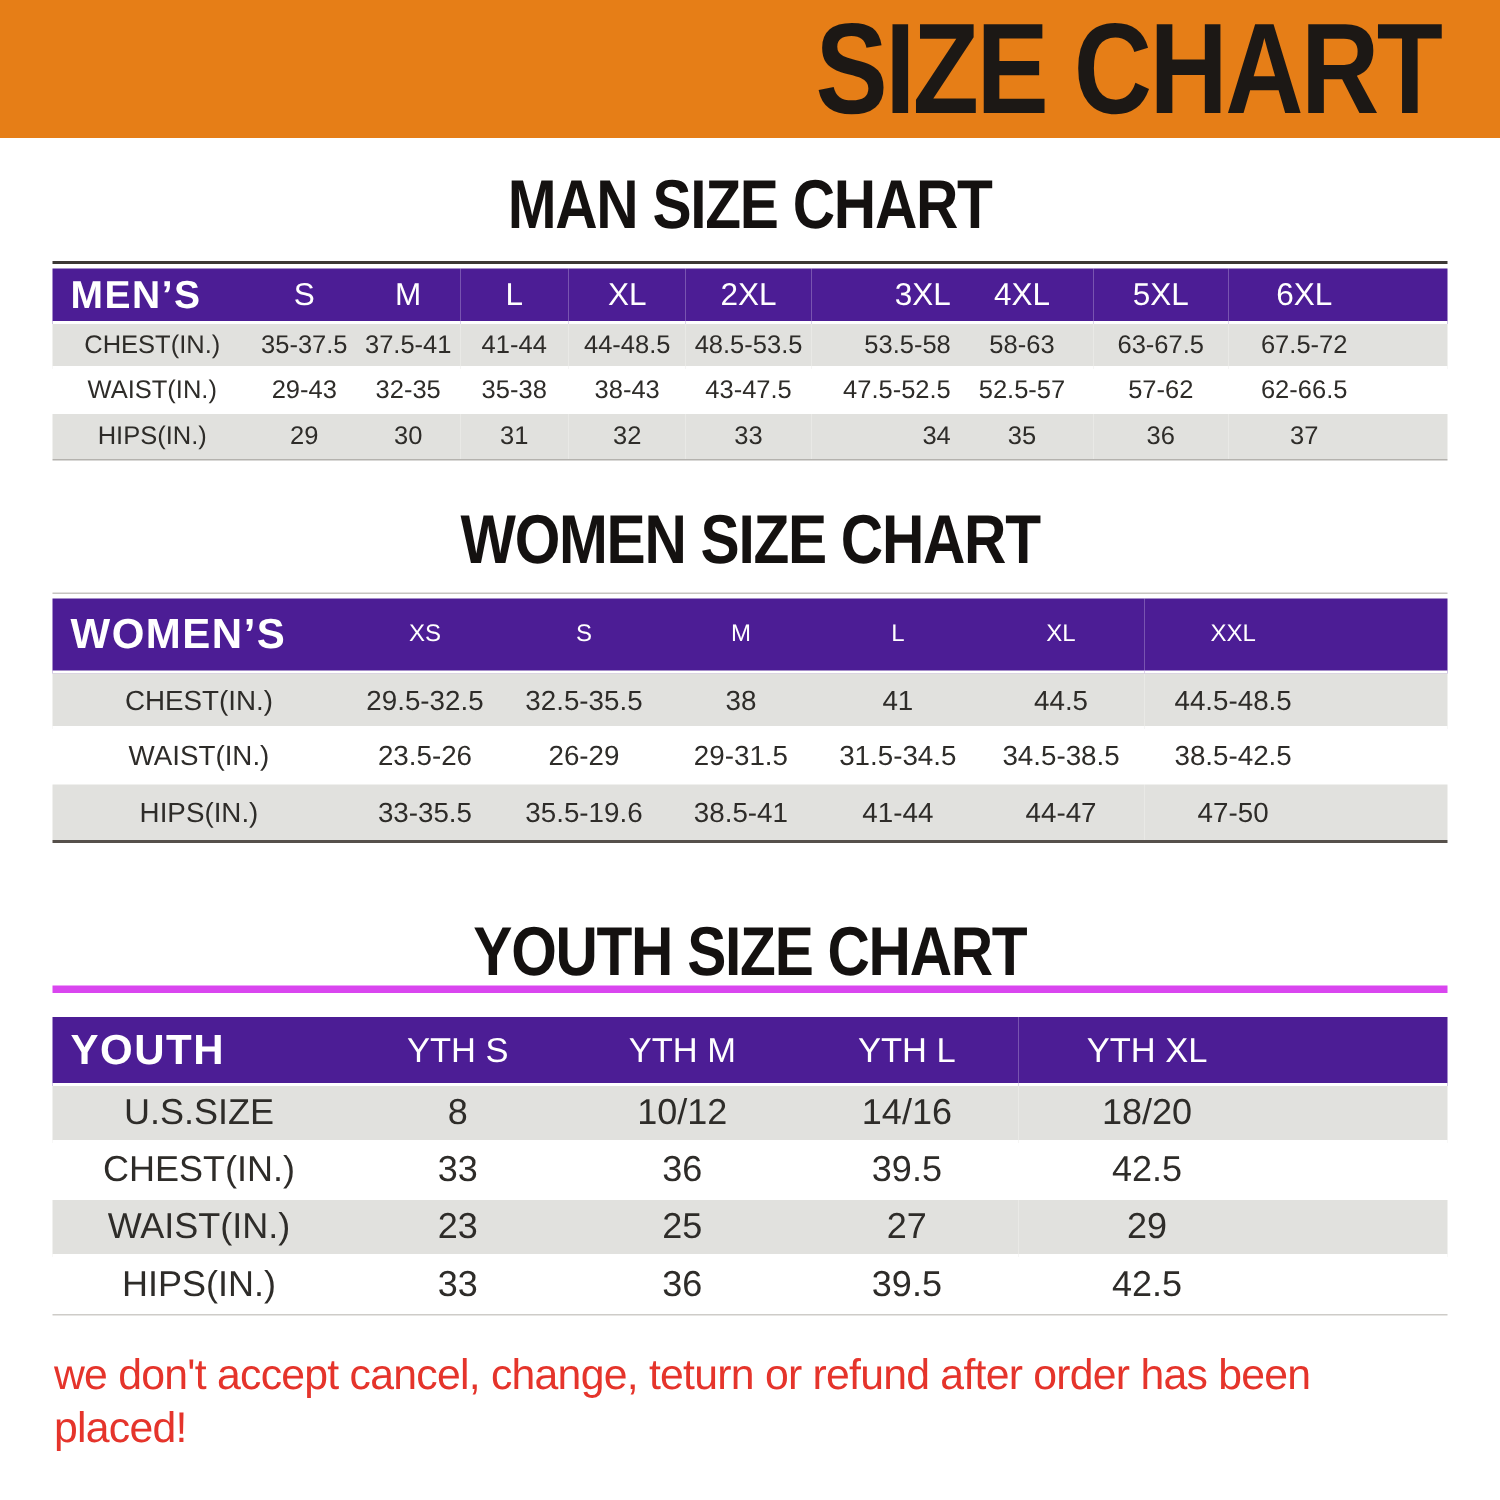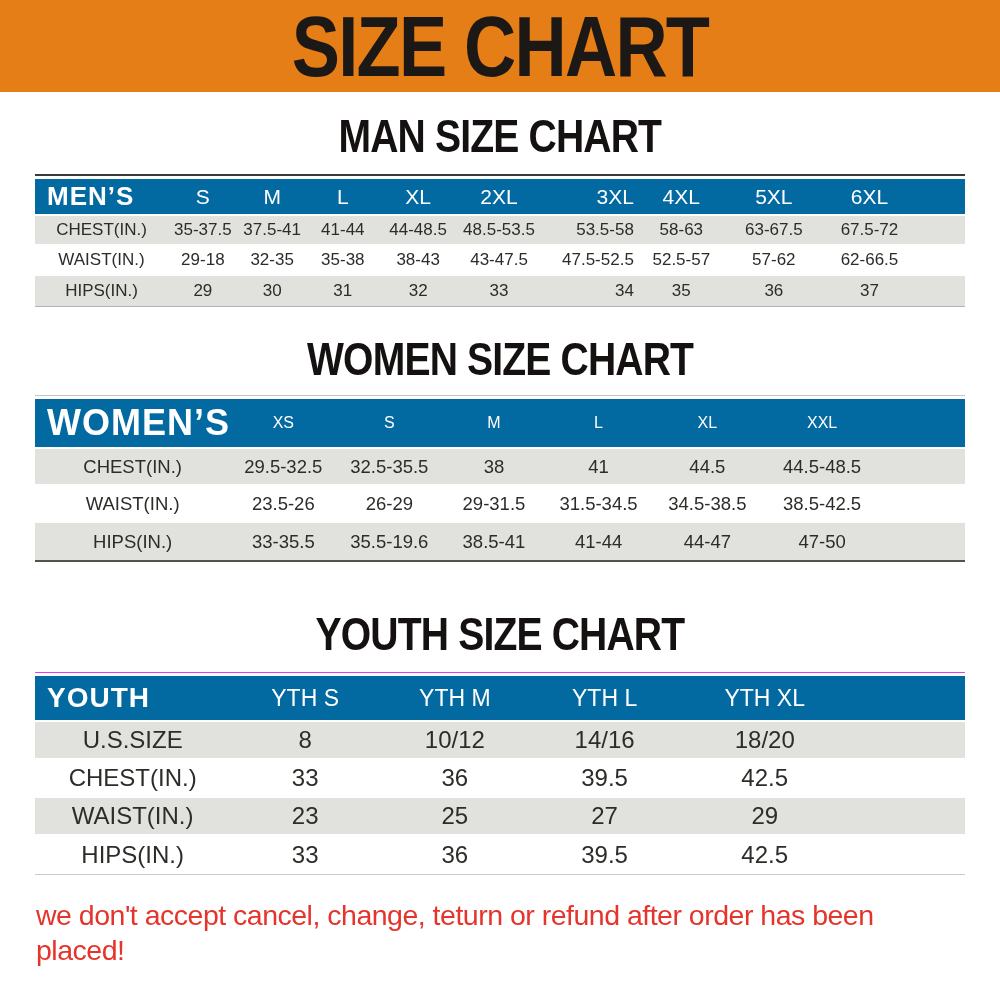--- a/index.html
+++ b/index.html
@@ -6,21 +6,21 @@
   body {
     width: 1000px; height: 1000px; overflow: hidden;
     background: #ffffff;
     font-family: "Liberation Sans", sans-serif;
   }
   .page { width: 1000px; height: 1000px; position: relative; }
 
   
   .banner {
     height: 92px; background: #E67E17;
-    display: flex; align-items: center; justify-content: center;
+    display: flex; align-items: center; justify-content: flex-end;
   }
   .banner-title {
     display: inline-block;
     font-size: 86px; font-weight: bold; line-height: 0.95;
     color: #1c1815; letter-spacing: -2px;
     transform: scaleX(0.84);
     padding-top: 2px;
   }
 
   
@@ -32,31 +32,31 @@
     font-size: 46px;
   }
   #h-man   { margin-top: 21px; }
   #h-women { margin-top: 29px; }
   #h-youth { margin-top: 49px; }
 
   
   .tw { width: 930px; margin: 0 auto; }
   .tw-men   { margin-top: 15px; border-top: 2px solid #3c3835; padding-top: 3px; border-bottom: 1px solid #b4b2ae; }
   .tw-women { margin-top: 13px; border-top: 1px solid #c6c4c0; padding-top: 3px; border-bottom: 2px solid #56504b; }
-  .tw-youth { margin-top: 15px; border-top: 1px solid #d946ef; padding-top: 3px; border-bottom: 1px solid #ceccc8; }
+  .tw-youth { border-top: 5px solid #d946ef; padding-top: 16px; border-bottom: 1px solid #ceccc8; }
 
   .size-table { display: table; table-layout: fixed; width: 100%; border-collapse: separate; }
   .trow { display: table-row; }
   .tcell {
     display: table-cell; vertical-align: middle; text-align: center;
     white-space: nowrap; box-sizing: border-box;
     color: #2e2c29; border-bottom: 2px solid #ffffff;
   }
   .trow:last-child .tcell { border-bottom: none; }
-  .thead { background: #0369a1; }
+  .thead { background: #4c1d95; }
   .thead .tcell { color: #ffffff; }
   .thead .tcell.label { text-align: left; font-weight: bold; padding-left: 12px; letter-spacing: 1px; }
   .data.shade .tcell { background: #E1E1DE; }
 
   
   .t-men .thead .tcell { height: 37px; font-size: 21px; }
   .t-men .thead .tcell.label { font-size: 26px; }
   .t-men .data  .tcell { height: 30px; font-size: 17px; }
   .t-men .tcell:nth-child(1)  { width: 14.3%; }
   .t-men .tcell:nth-child(2)  { width: 7.5%; }
@@ -64,21 +64,21 @@
   .t-men .tcell:nth-child(4)  { width: 7.8%; }
   .t-men .tcell:nth-child(5)  { width: 8.4%; }
   .t-men .tcell:nth-child(6)  { width: 9.0%; }
   .t-men .tcell:nth-child(7)  { width: 10.0%; text-align: right; }
   .t-men .tcell:nth-child(8)  { width: 10.2%; }
   .t-men .tcell:nth-child(9)  { width: 9.7%; }
   .t-men .tcell:nth-child(10) { width: 15.7%; padding-right: 45px; }
 
   
   .t-women .thead .tcell { height: 50px; font-size: 16px; }
-  .t-women .thead .tcell.label { font-size: 36px; }
+  .t-women .thead .tcell.label { font-size: 28px; }
   .t-women .data  .tcell { height: 37px; font-size: 18.5px; }
   .t-women .tcell:nth-child(1) { width: 21.0%; }
   .t-women .tcell:nth-child(2) { width: 11.4%; }
   .t-women .tcell:nth-child(3) { width: 11.4%; }
   .t-women .tcell:nth-child(4) { width: 11.1%; }
   .t-women .tcell:nth-child(5) { width: 11.4%; }
   .t-women .tcell:nth-child(6) { width: 12.0%; }
   .t-women .tcell:nth-child(7) { width: 21.7%; padding-right: 84px; }
 
   
@@ -131,21 +131,21 @@
           <div class="tcell">41-44</div>
           <div class="tcell">44-48.5</div>
           <div class="tcell">48.5-53.5</div>
           <div class="tcell">53.5-58</div>
           <div class="tcell">58-63</div>
           <div class="tcell">63-67.5</div>
           <div class="tcell">67.5-72</div>
         </div>
         <div class="trow data">
           <div class="tcell label">WAIST(IN.)</div>
-          <div class="tcell">29-18</div>
+          <div class="tcell">29-43</div>
           <div class="tcell">32-35</div>
           <div class="tcell">35-38</div>
           <div class="tcell">38-43</div>
           <div class="tcell">43-47.5</div>
           <div class="tcell">47.5-52.5</div>
           <div class="tcell">52.5-57</div>
           <div class="tcell">57-62</div>
           <div class="tcell">62-66.5</div>
         </div>
         <div class="trow data shade">

